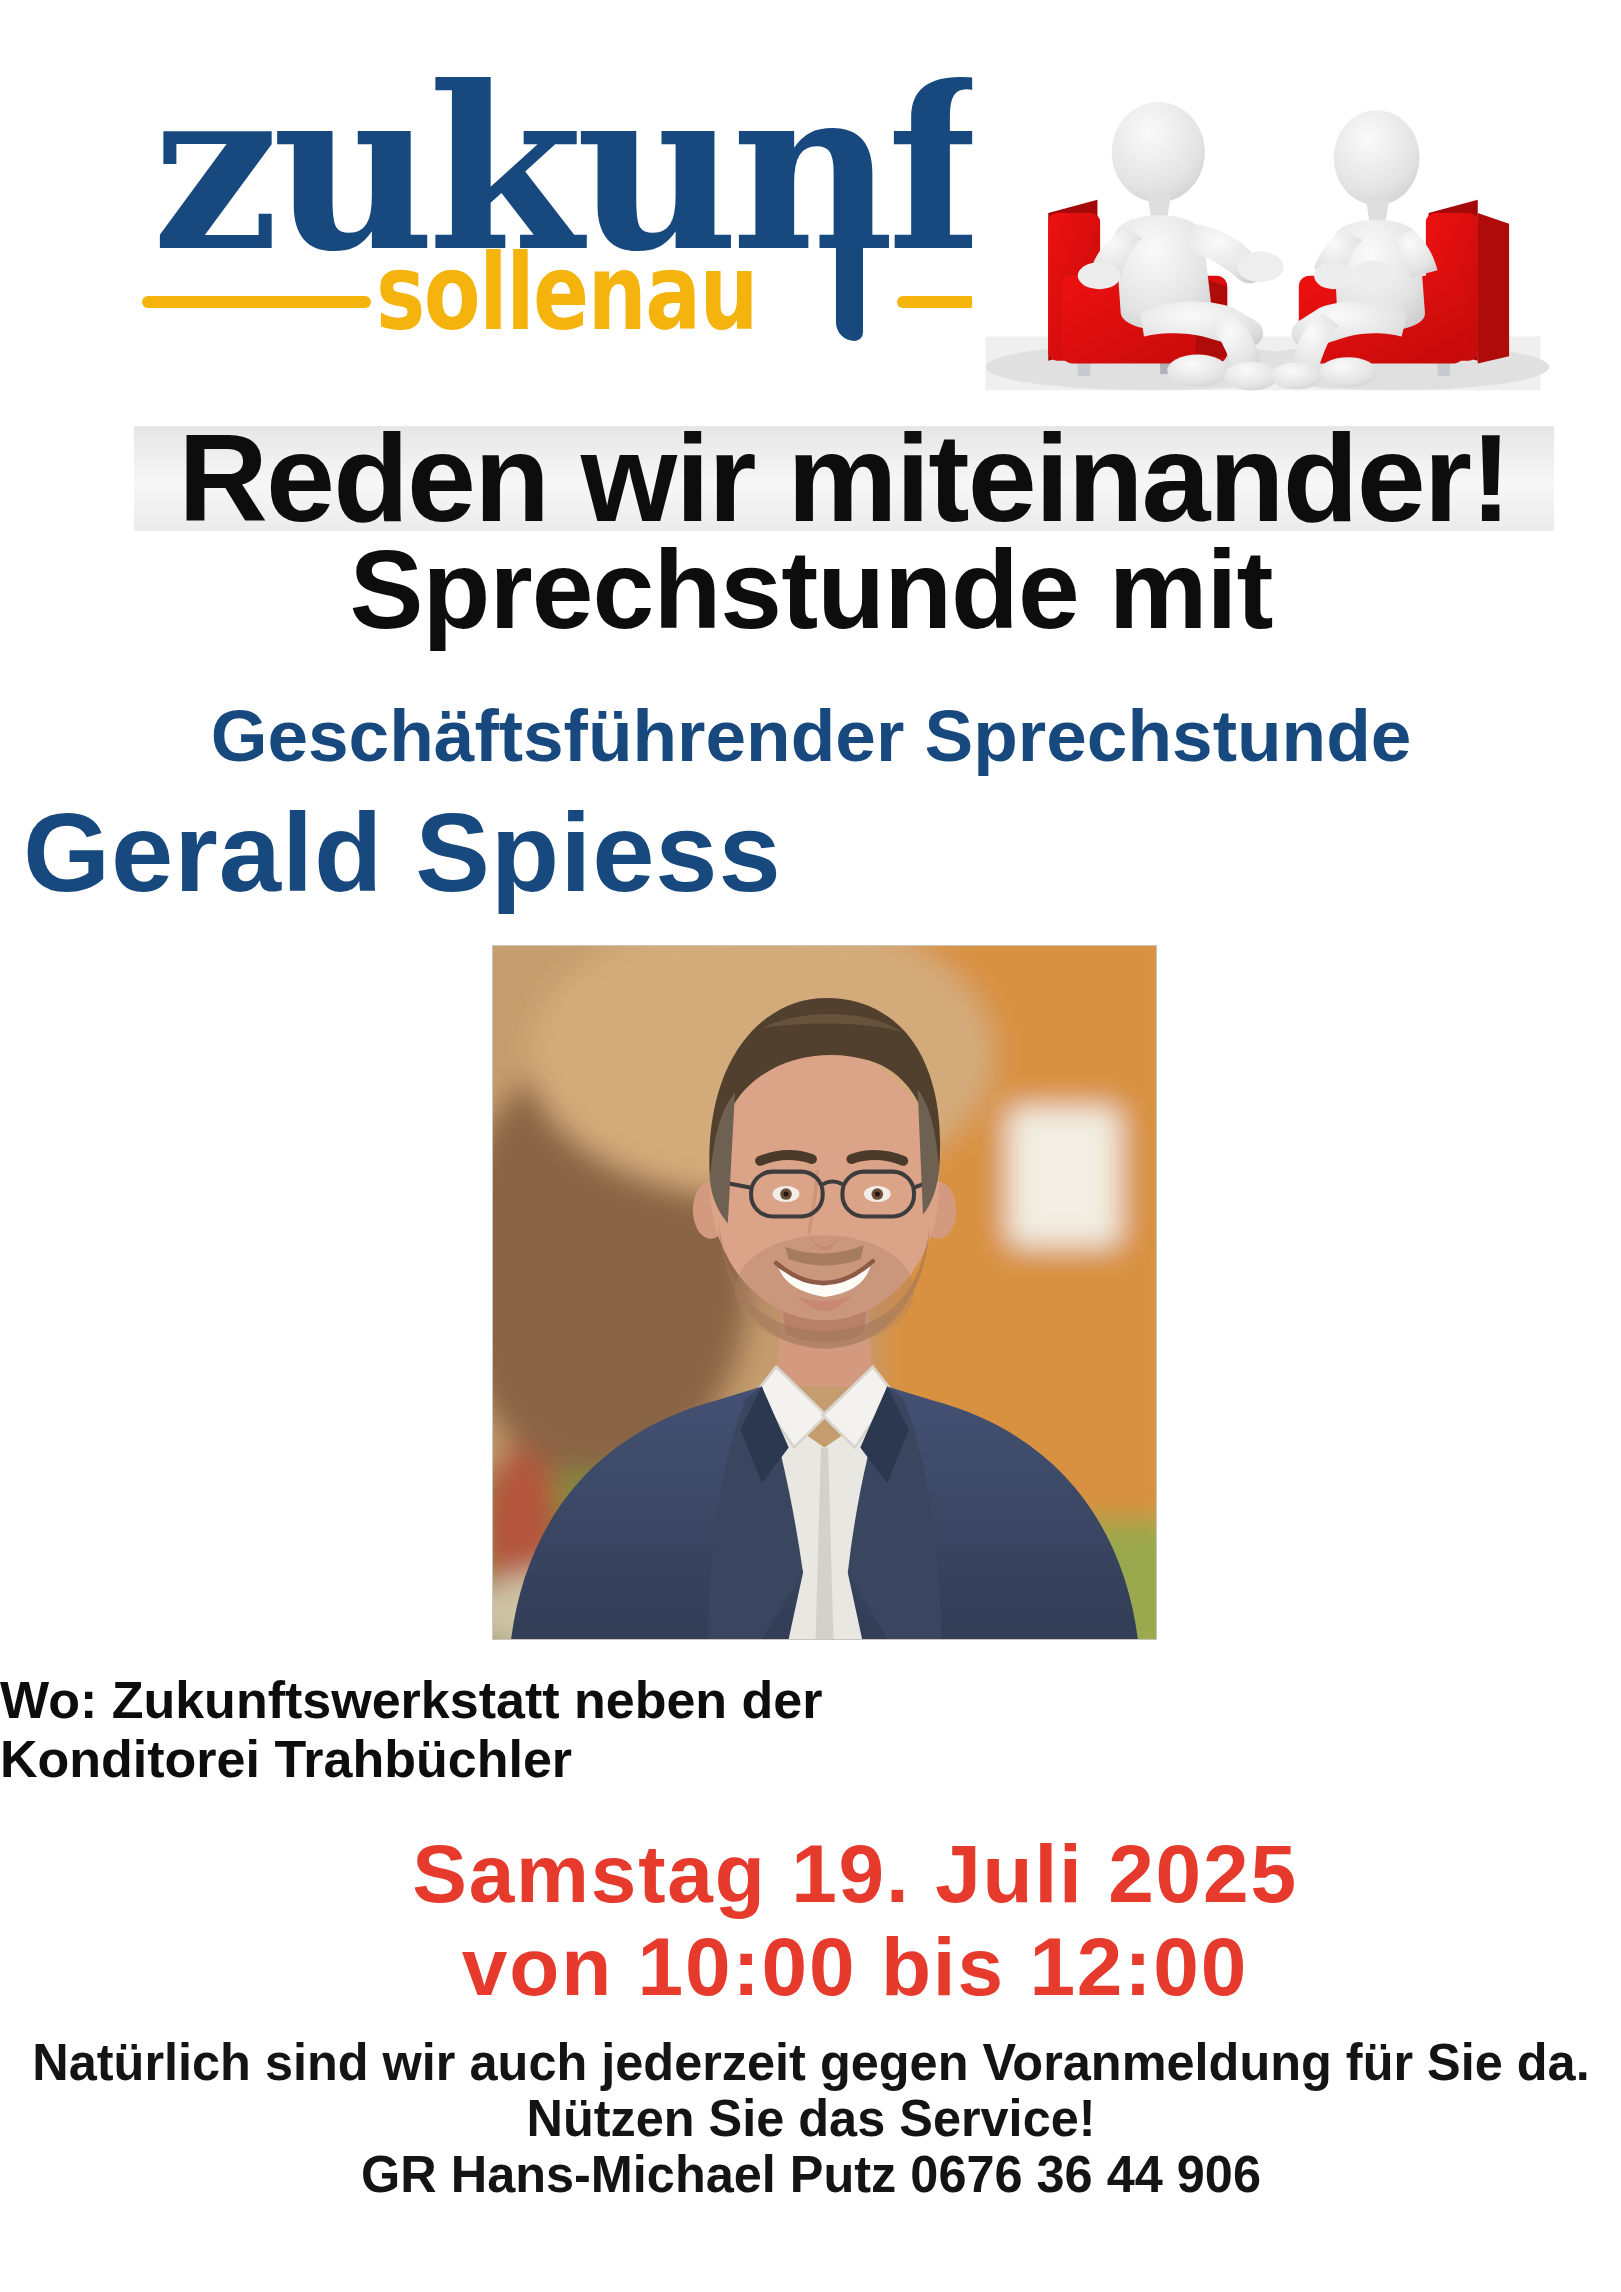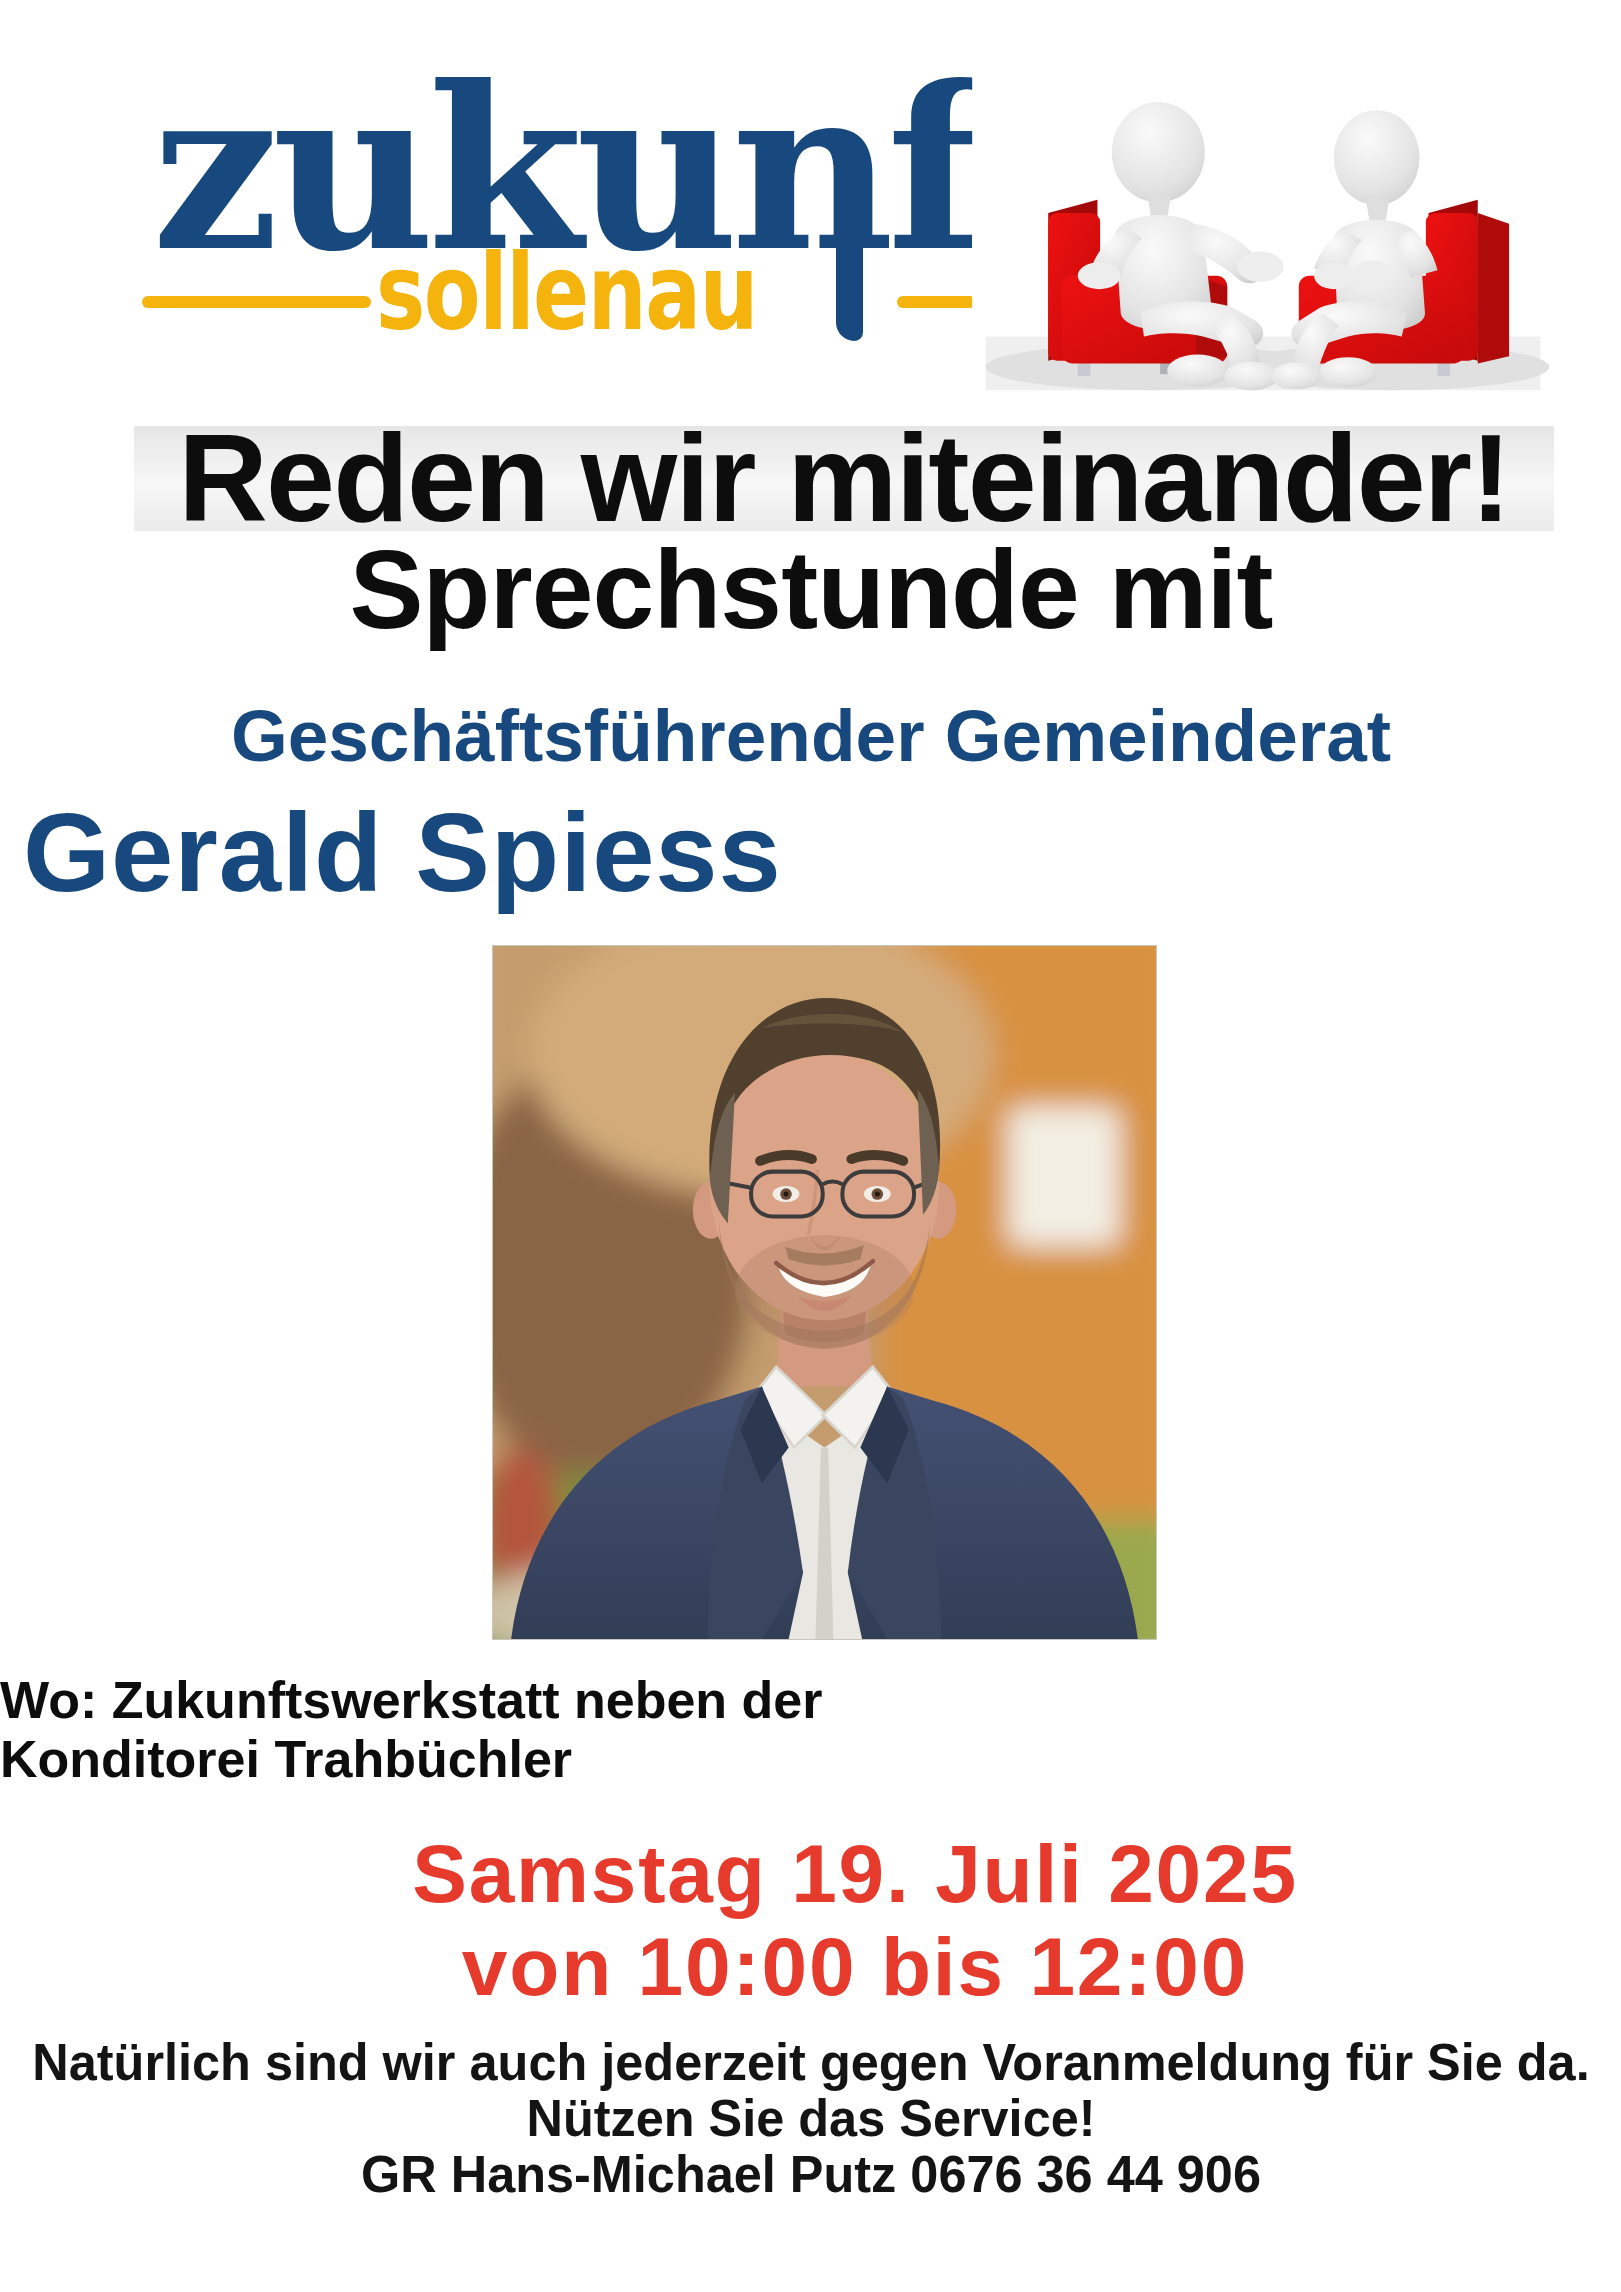--- a/index.html
+++ b/index.html
@@ -165,21 +165,21 @@
       </g>
     </svg>
   </div>
 
   <div class="band">
     <div class="headline">Reden wir miteinander!</div>
   </div>
 
   <div class="subheadline">Sprechstunde mit</div>
 
-  <div class="speaker-role">Geschäftsführender Gemeinderat</div>
+  <div class="speaker-role">Geschäftsführender Sprechstunde</div>
   <div class="speaker-name">Gerald Spiess</div>
 
   <div class="photo">
     <svg viewBox="0 0 740 774" xmlns="http://www.w3.org/2000/svg">
       <defs>
         <filter id="bgBlur" x="-20%" y="-20%" width="140%" height="140%">
           <feGaussianBlur stdDeviation="16"></feGaussianBlur>
         </filter>
         <linearGradient id="suitG" x1="0" y1="0" x2="0" y2="1">
           <stop offset="0%" stop-color="#445173"></stop>

